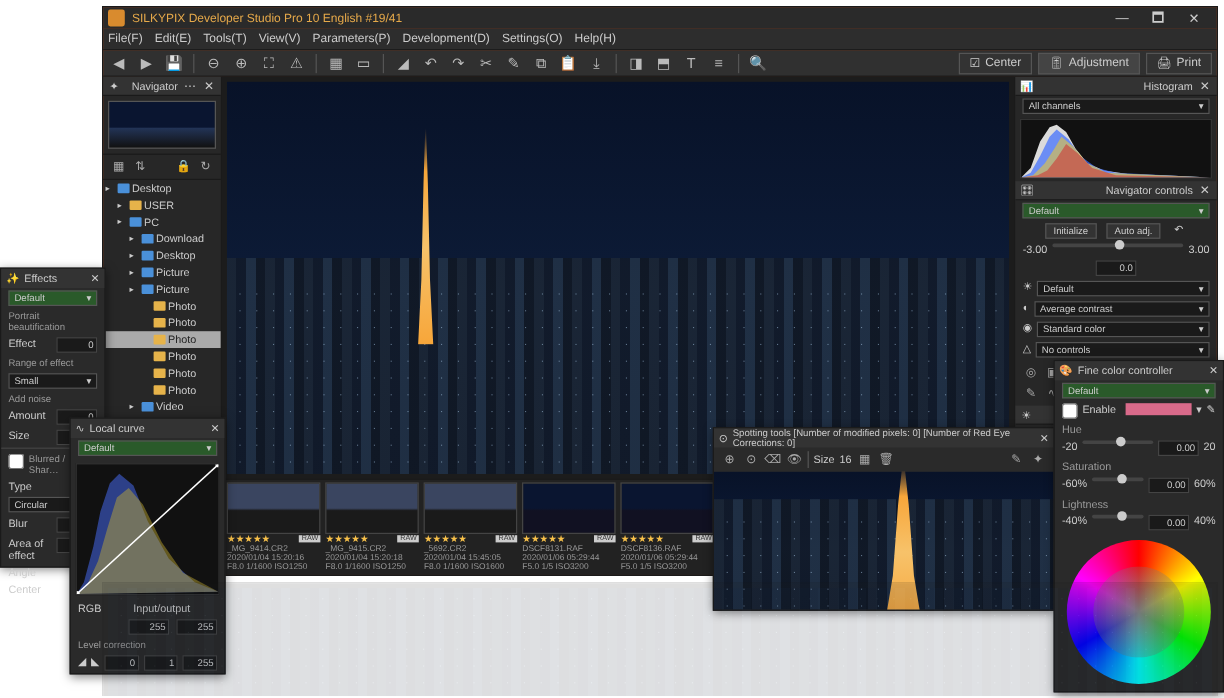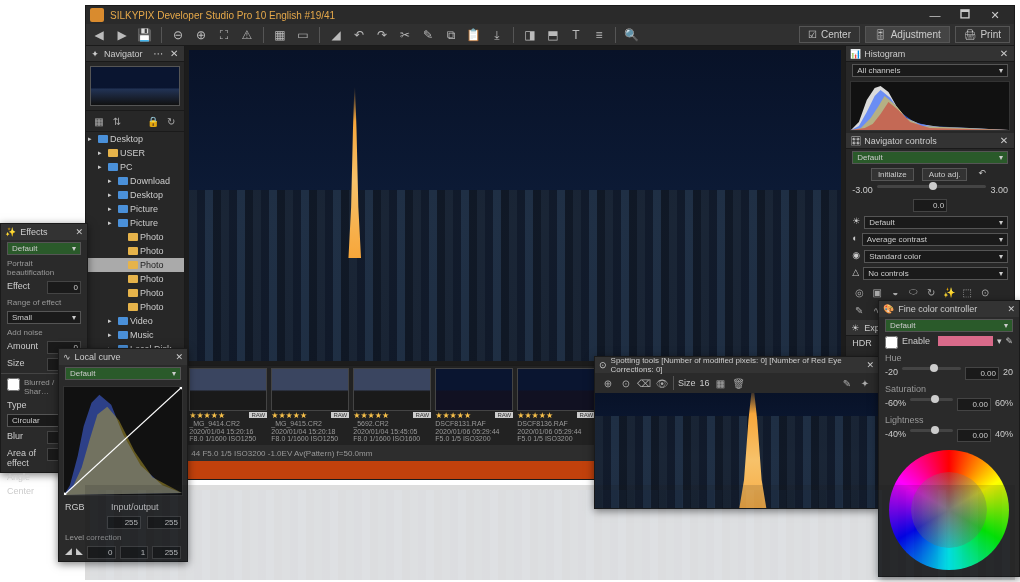--- a/index.html
+++ b/index.html
@@ -18,21 +18,21 @@
 .toolbar .spacer { flex: 1; }
 .toolbar .rtbtn { padding: 2px 8px; border: 1px solid #555; background: #333; font-size: 10px; cursor: pointer; display: flex; align-items: center; gap: 4px; }
 
 .appbody { display: flex; height: calc(100% - 58px); }
 .leftcol { width: 100px; background: #272727; border-right: 1px solid #1a1a1a; display: flex; flex-direction: column; }
 .centercol { flex: 1; display: flex; flex-direction: column; background: #1c1c1c; }
 .rightcol { width: 170px; background: #272727; border-left: 1px solid #1a1a1a; display: flex; flex-direction: column; overflow: hidden; }
 
 .panelhdr { height: 16px; display: flex; align-items: center; padding: 0 4px; font-size: 9px; background: #333; border-bottom: 1px solid #1a1a1a; gap: 4px; }
 .panelhdr .picon { width: 10px; text-align: center; }
-.panelhdr .ptitle { flex: 1; }
+.panelhdr .ptitle { flex: 1; text-align: right; }
 .panelhdr .pbtn { width: 12px; font-size: 10px; cursor: pointer; text-align: center; }
 
 .navthumb { margin: 4px; height: 40px; background: linear-gradient(180deg, #0a1530 55%, #223355 58%, #111 100%); border: 1px solid #555; }
 .treerow { display: flex; align-items: center; height: 14px; padding-left: 2px; font-size: 9px; gap: 2px; cursor: pointer; }
 .treerow .ticon { width: 10px; height: 8px; background: #4a90d9; border-radius: 1px; }
 .treerow .ticon.folder { background: #e6b34a; }
 .treerow.sel { background: #aaa; color: #222; }
 .ind1 { padding-left: 12px; } .ind2 { padding-left: 22px; } .ind3 { padding-left: 32px; }
 
 .viewport { flex: 1; position: relative; overflow: hidden; margin: 4px; }
@@ -85,20 +85,30 @@
 <div class="app">
 
   <div class="titlebar">
     <div class="logo"></div>
     <div class="title">SILKYPIX Developer Studio Pro 10 English   #19/41</div>
     <div class="winbtn">—</div>
     <div class="winbtn">🗖</div>
     <div class="winbtn">✕</div>
   </div>
 
+  <div class="menubar">
+    <span>File(F)</span>
+    <span>Edit(E)</span>
+    <span>Tools(T)</span>
+    <span>View(V)</span>
+    <span>Parameters(P)</span>
+    <span>Development(D)</span>
+    <span>Settings(O)</span>
+    <span>Help(H)</span>
+  </div>
 
   <div class="toolbar">
     <div class="tbtn">◀</div>
     <div class="tbtn">▶</div>
     <div class="tbtn">💾</div>
     <div class="sep"></div>
     <div class="tbtn">⊖</div>
     <div class="tbtn">⊕</div>
     <div class="tbtn">⛶</div>
     <div class="tbtn">⚠</div>
@@ -332,23 +342,20 @@
             </div>
             <div class="stars">
               <span>★★★★★</span>
               <span class="fmt">RAW</span>
             </div>
             <div class="meta">DSCF8139.RAF</div>
             <div class="meta">2020/01/06 05:29:45</div>
             <div class="meta">F5.0 1/5 ISO3200</div>
           </div>
         </div>
-      <div class="statusbar">
-          <span>44 F5.0 1/5 ISO3200 -1.0EV Av(Pattern) f=50.0mm</span>
-        </div>
     </div>
 
     <div class="rightcol">
       <div class="panelhdr">
           <span class="picon">📊</span>
           <span class="ptitle">Histogram</span>
           <span class="pbtn">✕</span>
         </div>
       <div class="prow">
           <div class="dropdn">

